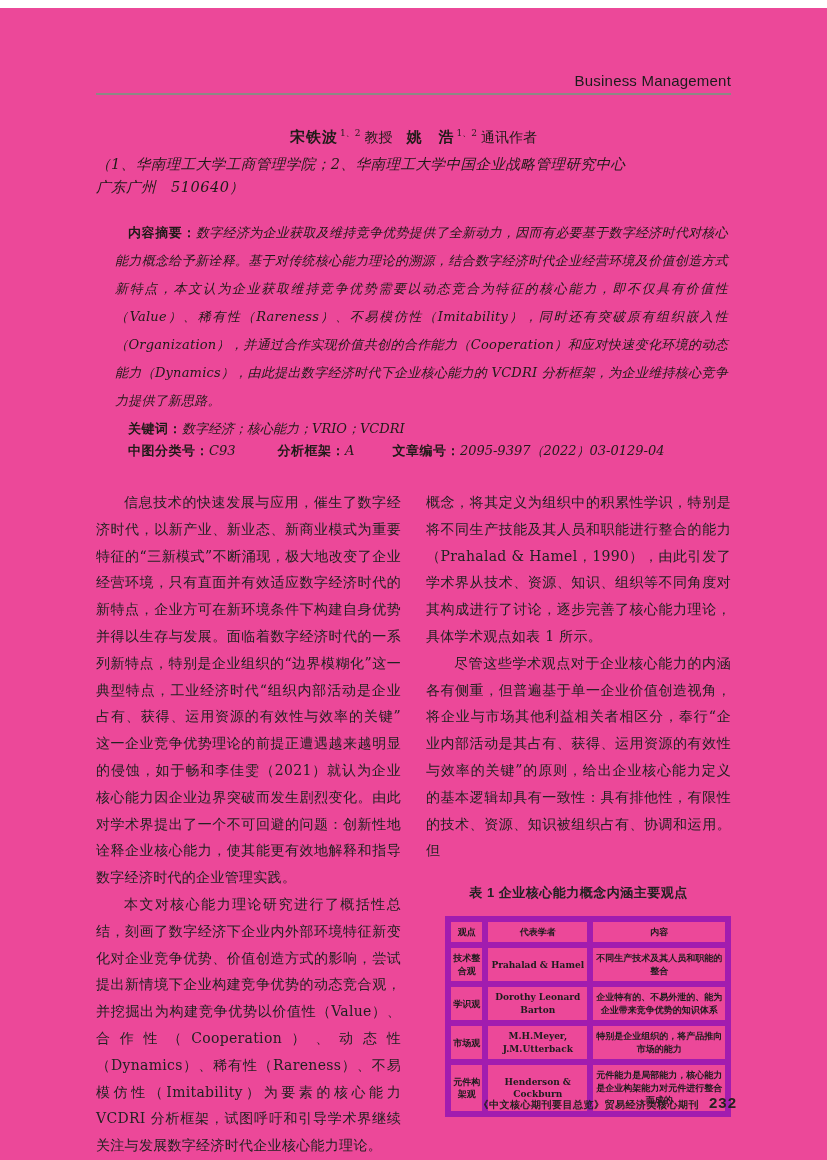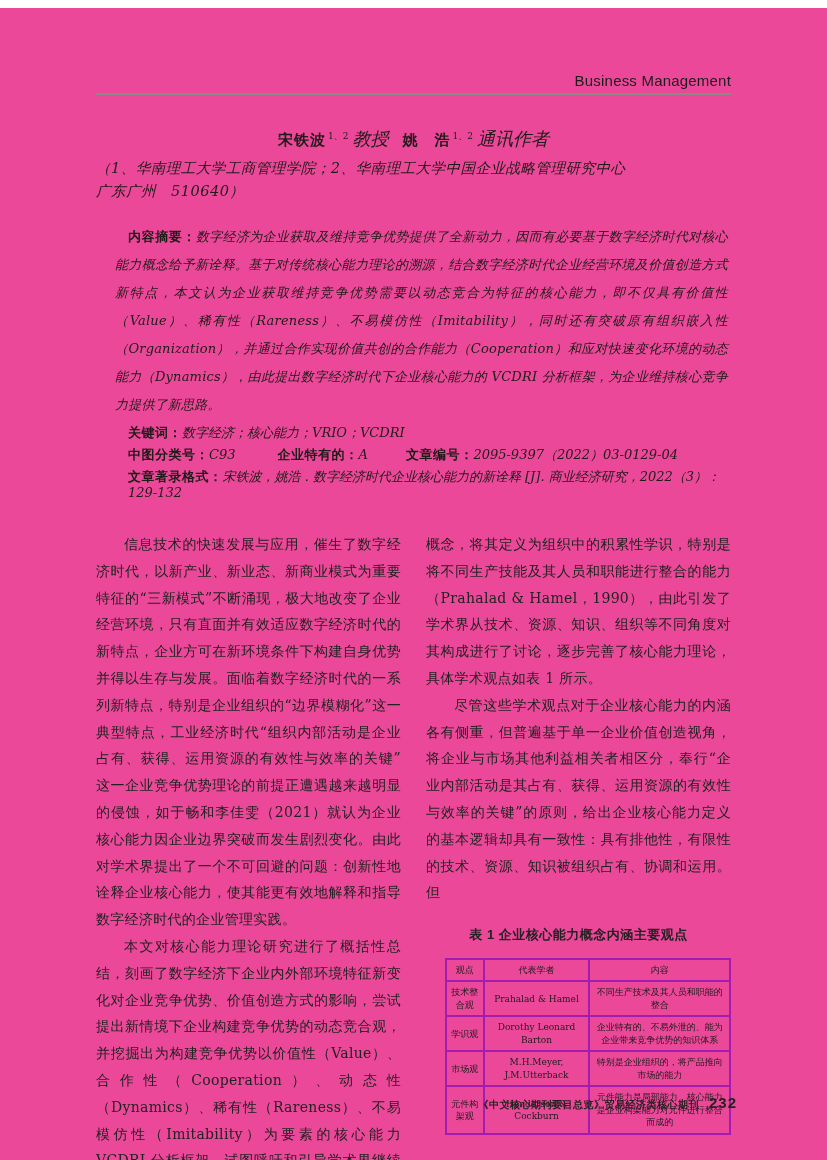--- a/index.html
+++ b/index.html
@@ -54,22 +54,21 @@
     font-weight: 700;
     letter-spacing: 1px;
   }
   .author-sup {
     font-size: 9px;
     vertical-align: super;
     font-family: "DejaVu Serif", serif;
     margin: 0 4px 0 2px;
   }
   .author-role {
-    font-style: italic;
-    font-size: 18px;
+    font-size: 14px;
     margin-right: 14px;
   }
   .affil-line {
     text-align: left;
     font-style: italic;
     font-size: 14.5px;
     margin-top: 8px;
     letter-spacing: 0.5px;
   }
   .affil-line.second { margin-top: 4px; }
@@ -130,24 +129,24 @@
     border-collapse: collapse;
     margin-left: 19px;
     width: 286px;
     font-size: 9px;
     line-height: 12.5px;
     letter-spacing: 0;
     text-align: center;
     color: #1c1c1c;
   }
   table.concept-table th, table.concept-table td {
-    border: 2px solid #a21caf;
+    border: 6px solid #a21caf;
     padding: 4px 2px;
     text-align: center;
-    font-weight: 400;
+    font-weight: 700;
   }
   table.concept-table col.c1 { width: 38px; }
   table.concept-table col.c2 { width: 106px; }
   table.concept-table col.c3 { width: 142px; }
   .page-footer {
     position: absolute;
     right: 90px;
     top: 1086px;
     display: flex;
     align-items: baseline;
@@ -173,23 +172,22 @@
     </div>
 
     <div class="affil-line">（1、华南理工大学工商管理学院；2、华南理工大学中国企业战略管理研究中心</div>
     <div class="affil-line second">广东广州　510640）</div>
 
     <div class="info-block">
       <p class="abstract-para"><span class="hei-label">内容摘要：</span><span>数字经济为企业获取及维持竞争优势提供了全新动力，因而有必要基于数字经济时代对核心能力概念给予新诠释。基于对传统核心能力理论的溯源，结合数字经济时代企业经营环境及价值创造方式新特点，本文认为企业获取维持竞争优势需要以动态竞合为特征的核心能力，即不仅具有价值性（Value）、稀有性（Rareness）、不易模仿性（Imitability），同时还有突破原有组织嵌入性（Organization），并通过合作实现价值共创的合作能力（Cooperation）和应对快速变化环境的动态能力（Dynamics），由此提出数字经济时代下企业核心能力的 VCDRI 分析框架，为企业维持核心竞争力提供了新思路。</span></p>
 
       <div class="meta-line"><span class="hei-label">关键词：</span><span>数字经济；核心能力；VRIO；VCDRI</span></div>
 
-      <div class="meta-line"><span class="hei-label">中图分类号：</span><span>C93</span><span class="meta-gap"></span><span class="hei-label">企业特有的：</span><span>A</span><span class="meta-gap2"></span><span class="hei-label">文章编号：</span><span>2095-9397（2022）03-0129-04</span></div>
-
-      <div class="meta-line"><span class="hei-label">文章著录格式：</span><span>宋铁波，姚浩 . 数字经济时代企业核心能力的新诠释 [J]. 商业经济研究，2022（3）：129-132</span></div>
+      <div class="meta-line"><span class="hei-label">中图分类号：</span><span>C93</span><span class="meta-gap"></span><span class="hei-label">分析框架：</span><span>A</span><span class="meta-gap2"></span><span class="hei-label">文章编号：</span><span>2095-9397（2022）03-0129-04</span></div>
+
     </div>
 
     <div class="columns">
       <div class="col">
         <p>信息技术的快速发展与应用，催生了数字经济时代，以新产业、新业态、新商业模式为重要特征的“三新模式”不断涌现，极大地改变了企业经营环境，只有直面并有效适应数字经济时代的新特点，企业方可在新环境条件下构建自身优势并得以生存与发展。面临着数字经济时代的一系列新特点，特别是企业组织的“边界模糊化”这一典型特点，工业经济时代“组织内部活动是企业占有、获得、运用资源的有效性与效率的关键”这一企业竞争优势理论的前提正遭遇越来越明显的侵蚀，如于畅和李佳雯（2021）就认为企业核心能力因企业边界突破而发生剧烈变化。由此对学术界提出了一个不可回避的问题：创新性地诠释企业核心能力，使其能更有效地解释和指导数字经济时代的企业管理实践。</p>
         <p>本文对核心能力理论研究进行了概括性总结，刻画了数字经济下企业内外部环境特征新变化对企业竞争优势、价值创造方式的影响，尝试提出新情境下企业构建竞争优势的动态竞合观，并挖掘出为构建竞争优势以价值性（Value）、合作性（Cooperation）、动态性（Dynamics）、稀有性（Rareness）、不易模仿性（Imitability）为要素的核心能力 VCDRI 分析框架，试图呼吁和引导学术界继续关注与发展数字经济时代企业核心能力理论。</p>
 
       </div>
 
       <div class="col">

